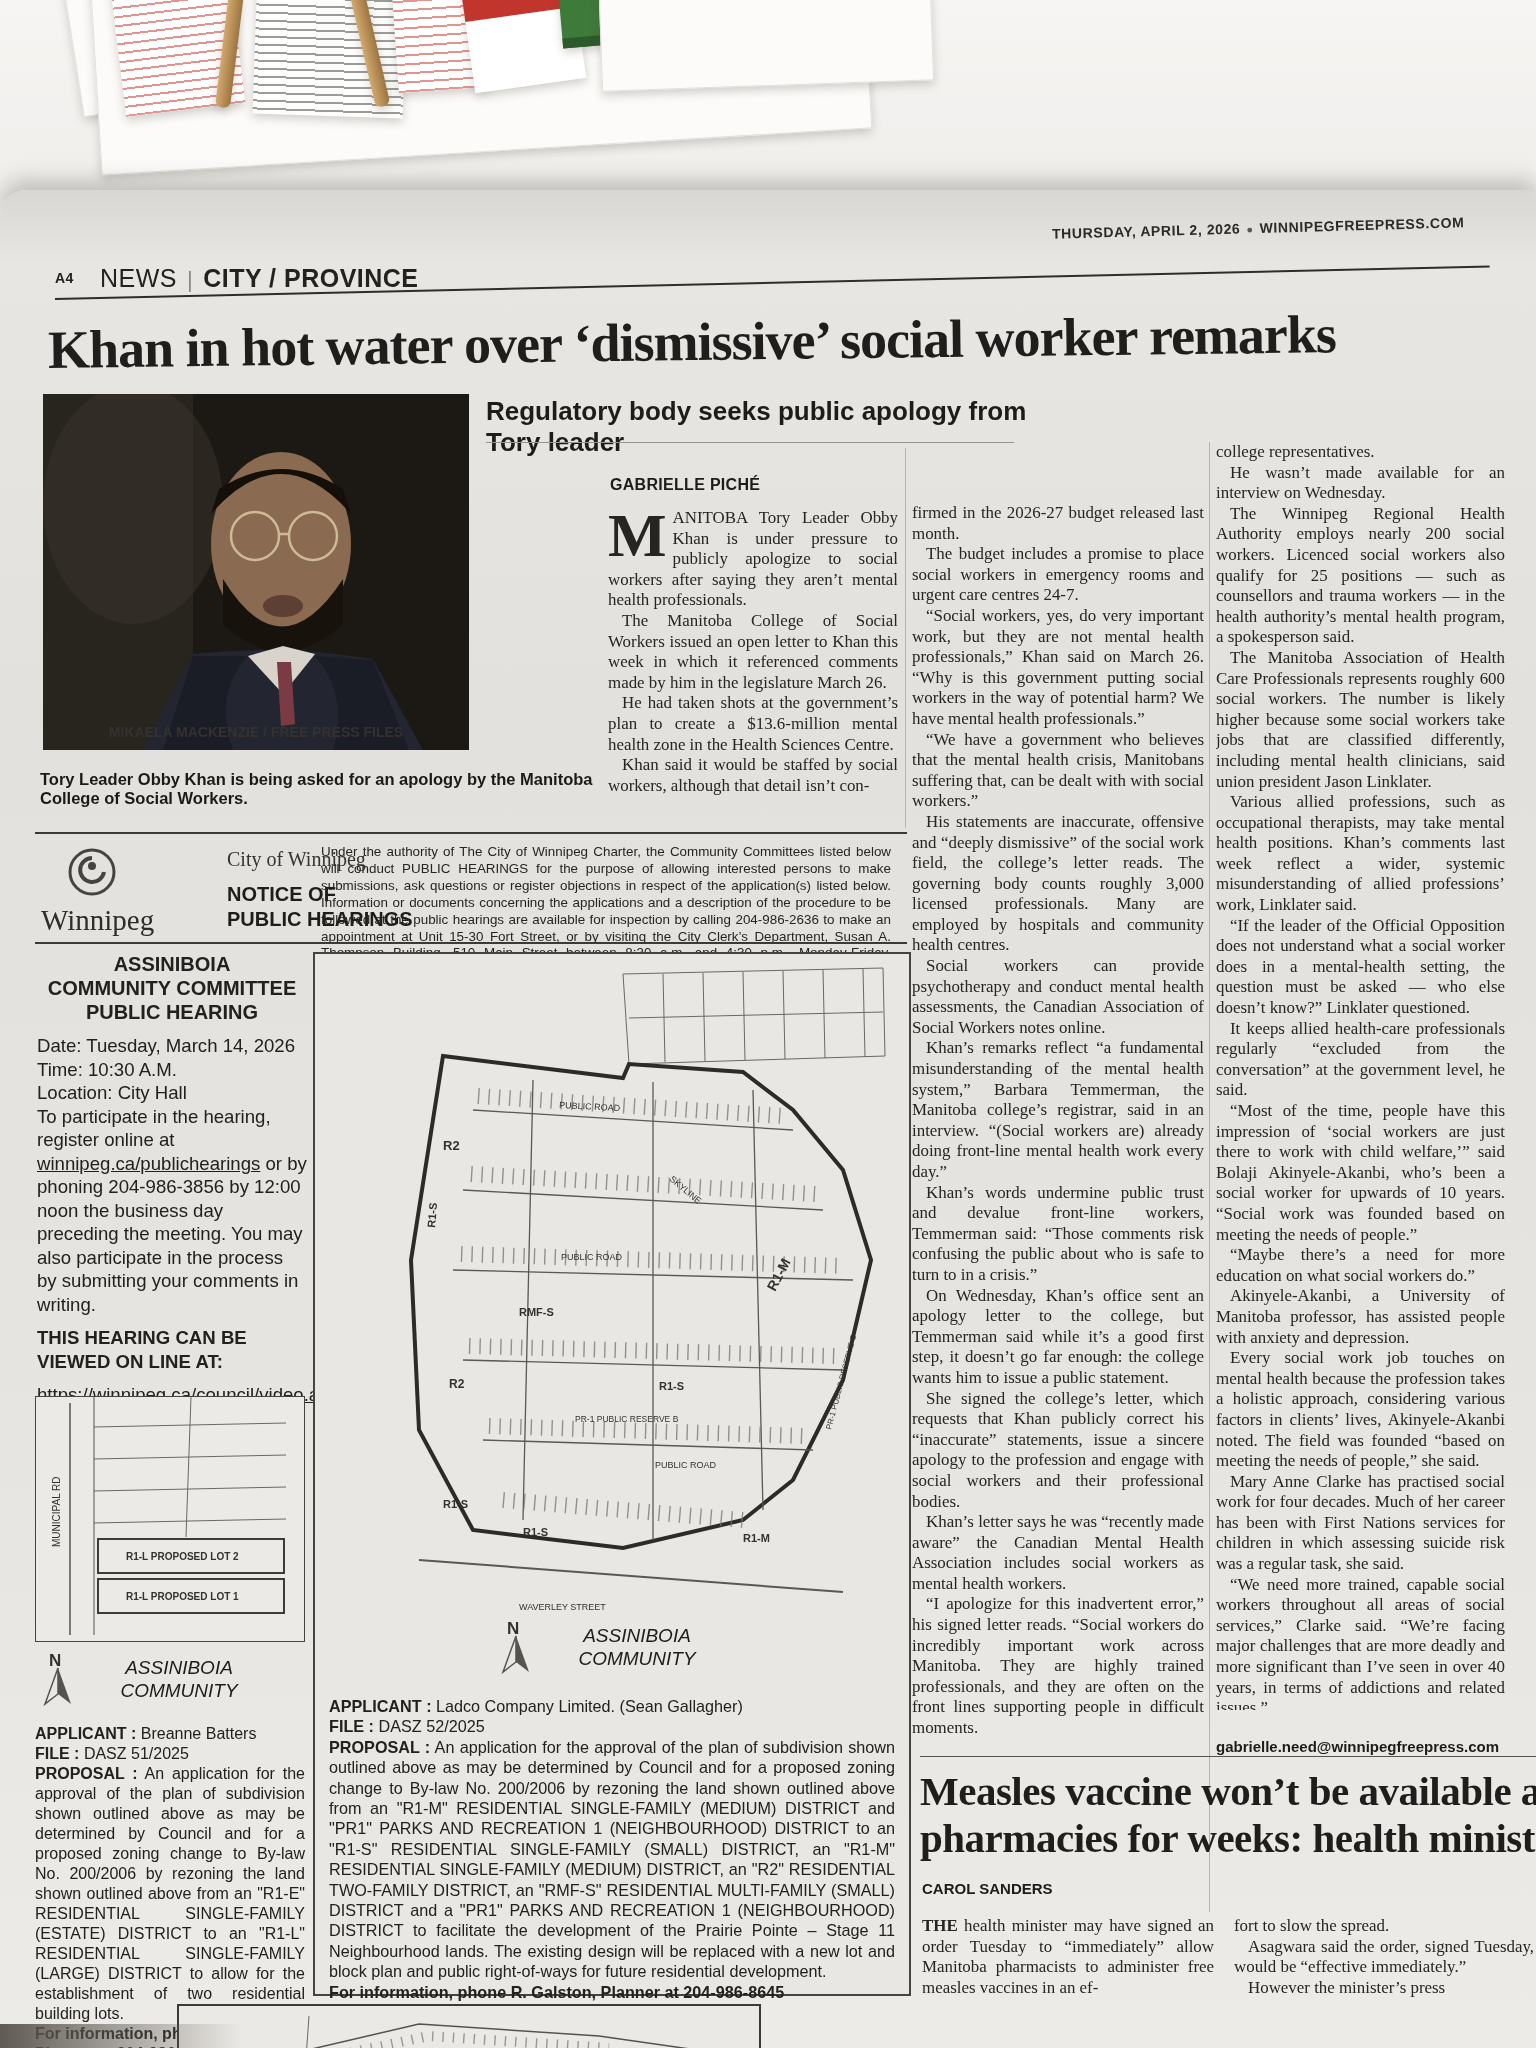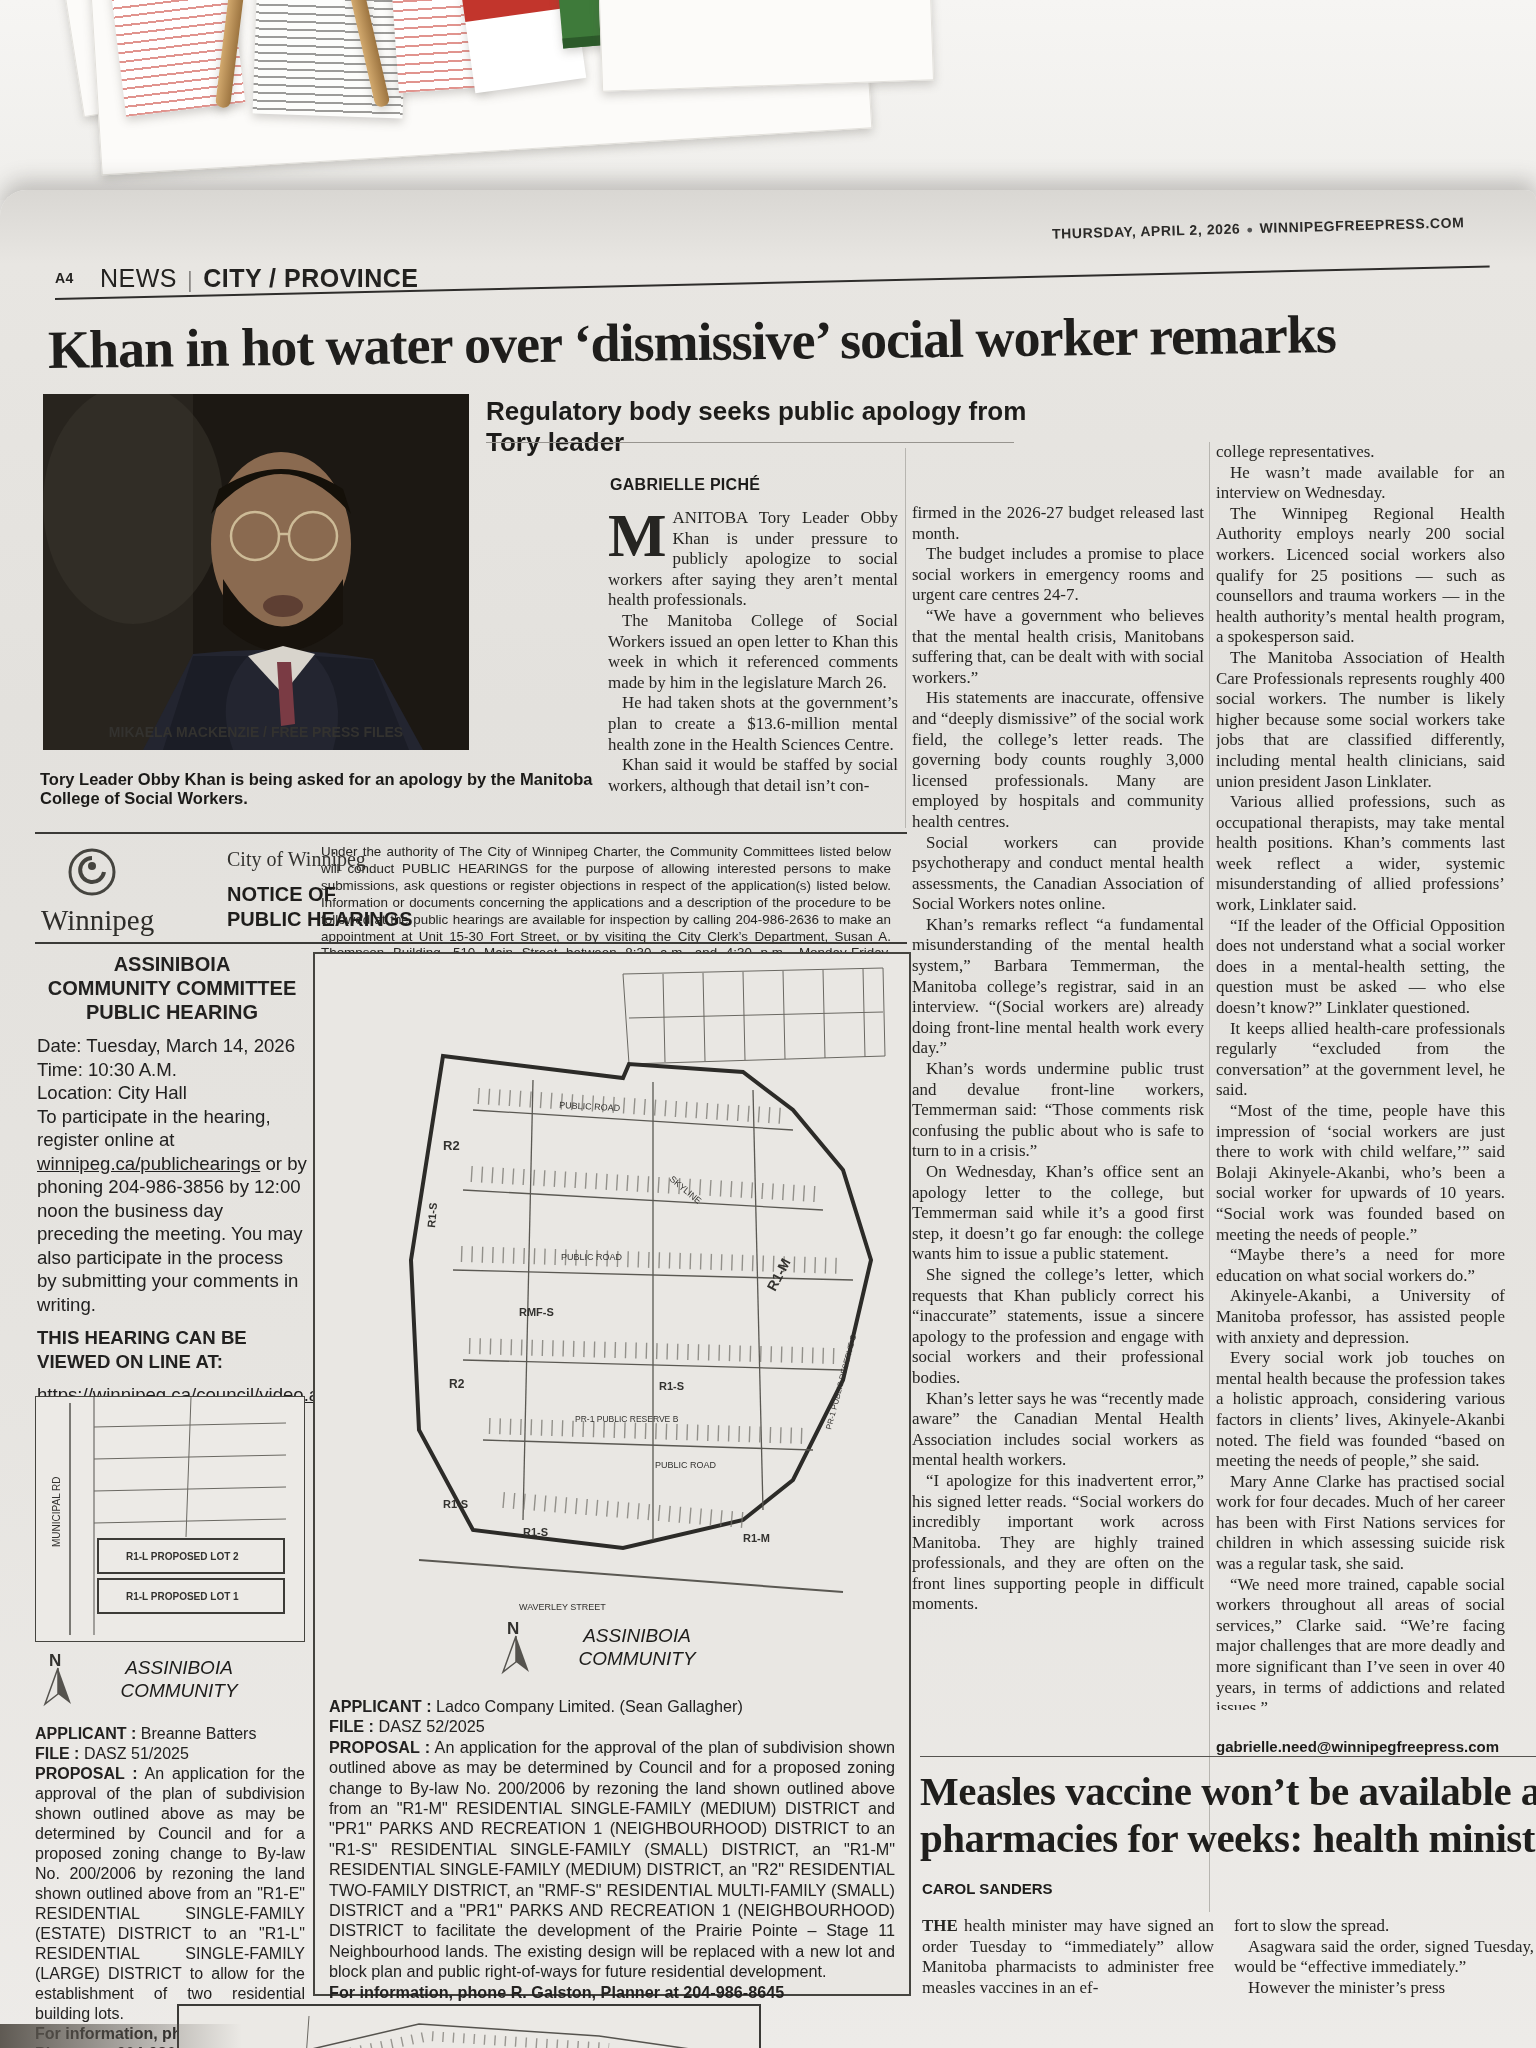--- a/index.html
+++ b/index.html
@@ -140,37 +140,38 @@
   <div id="col1" class="abs col">
     <p class="noind"><span class="dc">M</span><span>ANITOBA Tory Leader Obby Khan is under pressure to publicly apologize to social workers after saying they aren’t mental health professionals.</span></p>
     <p>The Manitoba College of Social Workers issued an open letter to Khan this week in which it referenced comments made by him in the legislature March 26.</p>
     <p>He had taken shots at the government’s plan to create a $13.6-million mental health zone in the Health Sciences Centre.</p>
     <p>Khan said it would be staffed by social workers, although that detail isn’t con-</p>
   </div>
 
   <div id="col2" class="abs col">
     <p class="noind">firmed in the 2026-27 budget released last month.</p>
     <p>The budget includes a promise to place social workers in emergency rooms and urgent care centres 24-7.</p>
+    <p>“Social workers, yes, do very important work, but they are not mental health professionals,” Khan said on March 26. “Why is this government putting social workers in the way of potential harm? We have mental health professionals.”</p>
     <p>“We have a government who believes that the mental health crisis, Manitobans suffering that, can be dealt with with social workers.”</p>
     <p>His statements are inaccurate, offensive and “deeply dismissive” of the social work field, the college’s letter reads. The governing body counts roughly 3,000 licensed professionals. Many are employed by hospitals and community health centres.</p>
     <p>Social workers can provide psychotherapy and conduct mental health assessments, the Canadian Association of Social Workers notes online.</p>
     <p>Khan’s remarks reflect “a fundamental misunderstanding of the mental health system,” Barbara Temmerman, the Manitoba college’s registrar, said in an interview. “(Social workers are) already doing front-line mental health work every day.”</p>
     <p>Khan’s words undermine public trust and devalue front-line workers, Temmerman said: “Those comments risk confusing the public about who is safe to turn to in a crisis.”</p>
     <p>On Wednesday, Khan’s office sent an apology letter to the college, but Temmerman said while it’s a good first step, it doesn’t go far enough: the college wants him to issue a public statement.</p>
     <p>She signed the college’s letter, which requests that Khan publicly correct his “inaccurate” statements, issue a sincere apology to the profession and engage with social workers and their professional bodies.</p>
     <p>Khan’s letter says he was “recently made aware” the Canadian Mental Health Association includes social workers as mental health workers.</p>
     <p>“I apologize for this inadvertent error,” his signed letter reads. “Social workers do incredibly important work across Manitoba. They are highly trained professionals, and they are often on the front lines supporting people in difficult moments.</p>
 
   </div>
 
   <div id="col3" class="abs col">
     <p class="noind">college representatives.</p>
     <p>He wasn’t made available for an interview on Wednesday.</p>
     <p>The Winnipeg Regional Health Authority employs nearly 200 social workers. Licenced social workers also qualify for 25 positions — such as counsellors and trauma workers — in the health authority’s mental health program, a spokesperson said.</p>
-    <p>The Manitoba Association of Health Care Professionals represents roughly 400 social workers. The number is likely higher because some social workers take jobs that are classified differently, including mental health clinicians, said union president Jason Linklater.</p>
+    <p>The Manitoba Association of Health Care Professionals represents roughly 600 social workers. The number is likely higher because some social workers take jobs that are classified differently, including mental health clinicians, said union president Jason Linklater.</p>
     <p>Various allied professions, such as occupational therapists, may take mental health positions. Khan’s comments last week reflect a wider, systemic misunderstanding of allied professions’ work, Linklater said.</p>
     <p>“If the leader of the Official Opposition does not understand what a social worker does in a mental-health setting, the question must be asked — who else doesn’t know?” Linklater questioned.</p>
     <p>It keeps allied health-care professionals regularly “excluded from the conversation” at the government level, he said.</p>
     <p>“Most of the time, people have this impression of ‘social workers are just there to work with child welfare,’” said Bolaji Akinyele-Akanbi, who’s been a social worker for upwards of 10 years. “Social work was founded based on meeting the needs of people.”</p>
     <p>“Maybe there’s a need for more education on what social workers do.”</p>
     <p>Akinyele-Akanbi, a University of Manitoba professor, has assisted people with anxiety and depression.</p>
     <p>Every social work job touches on mental health because the profession takes a holistic approach, considering various factors in clients’ lives, Akinyele-Akanbi noted. The field was founded “based on meeting the needs of people,” she said.</p>
     <p>Mary Anne Clarke has practised social work for four decades. Much of her career has been with First Nations services for children in which assessing suicide risk was a regular task, she said.</p>
     <p>“We need more trained, capable social workers throughout all areas of social services,” Clarke said. “We’re facing major challenges that are more deadly and more significant than I’ve seen in over 40 years, in terms of addictions and related issues.”</p>
 

